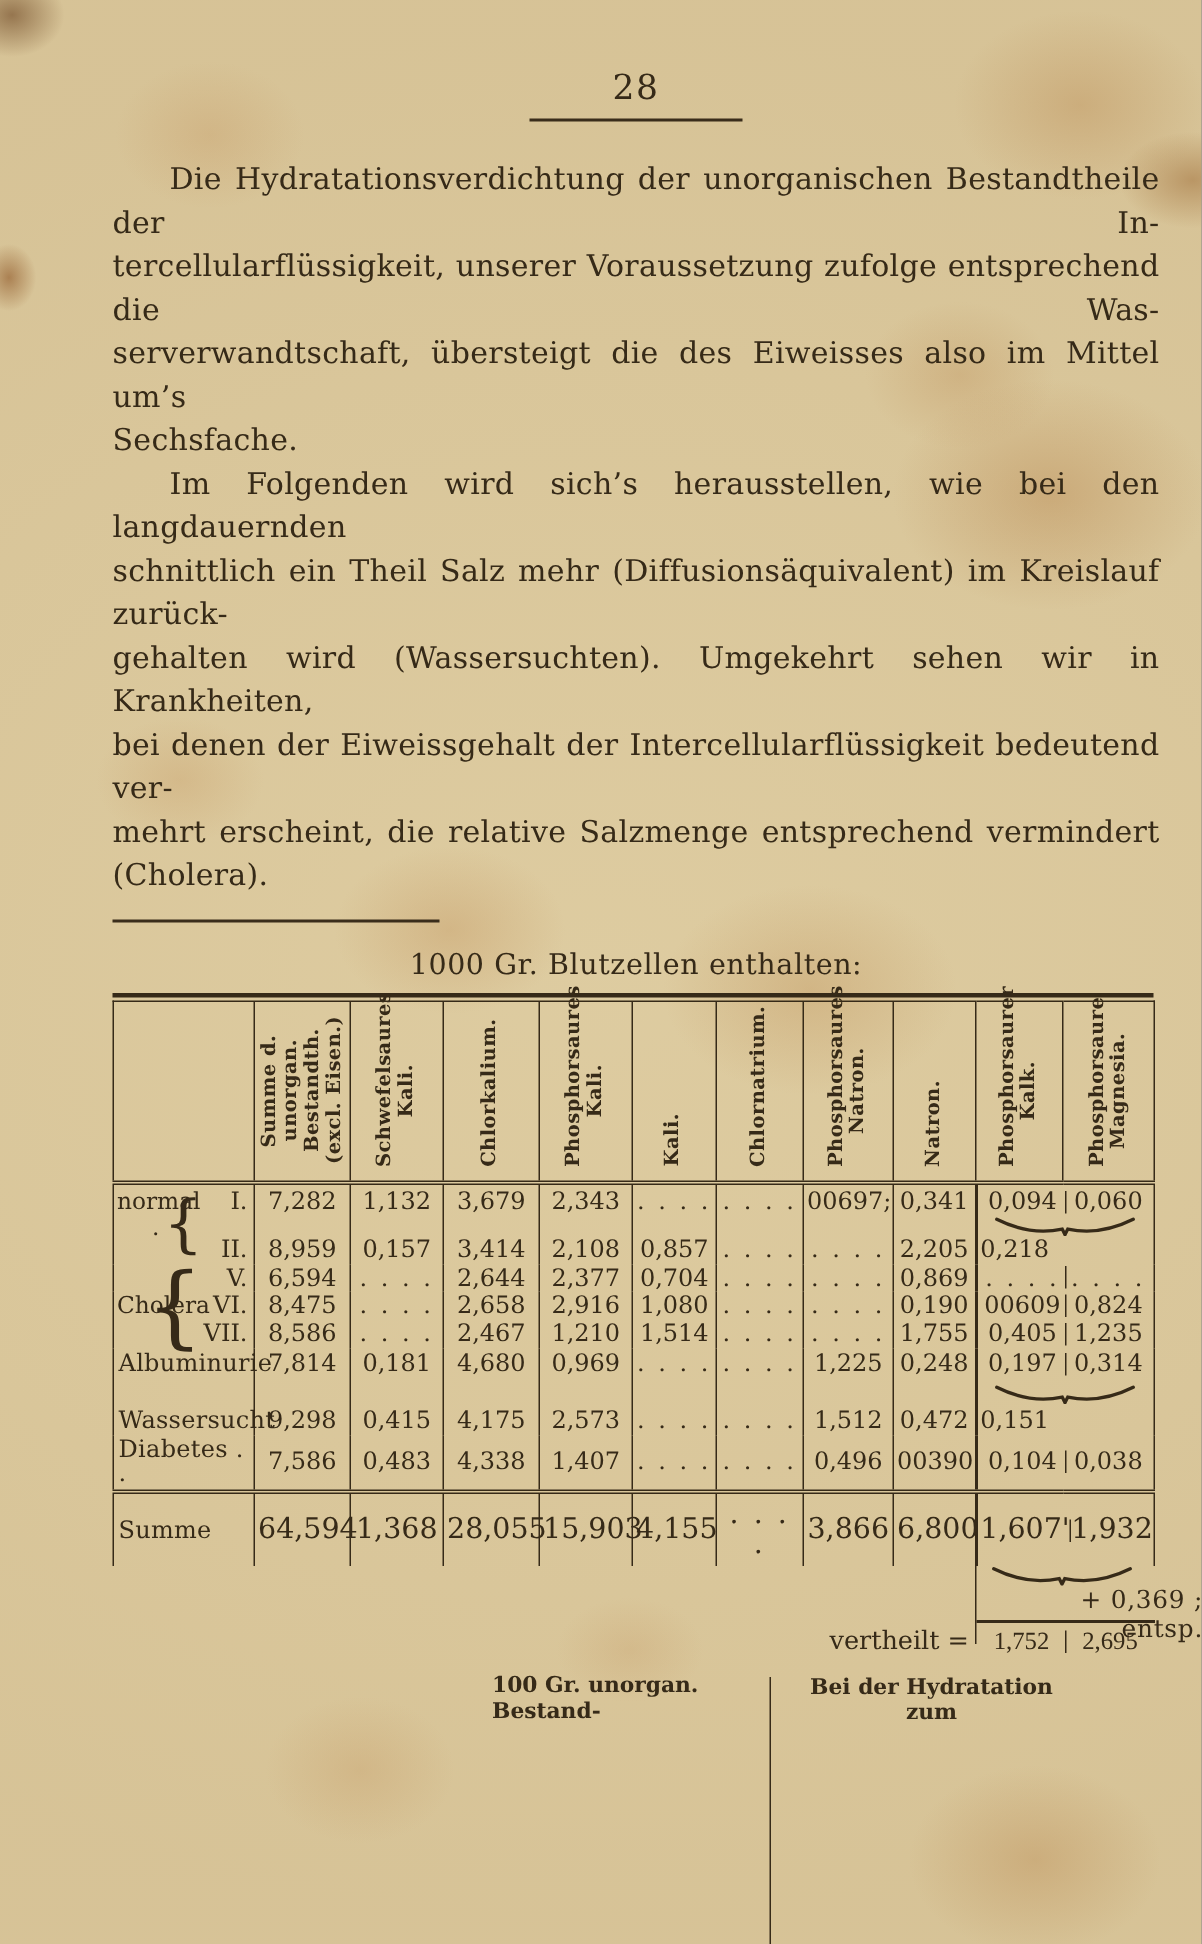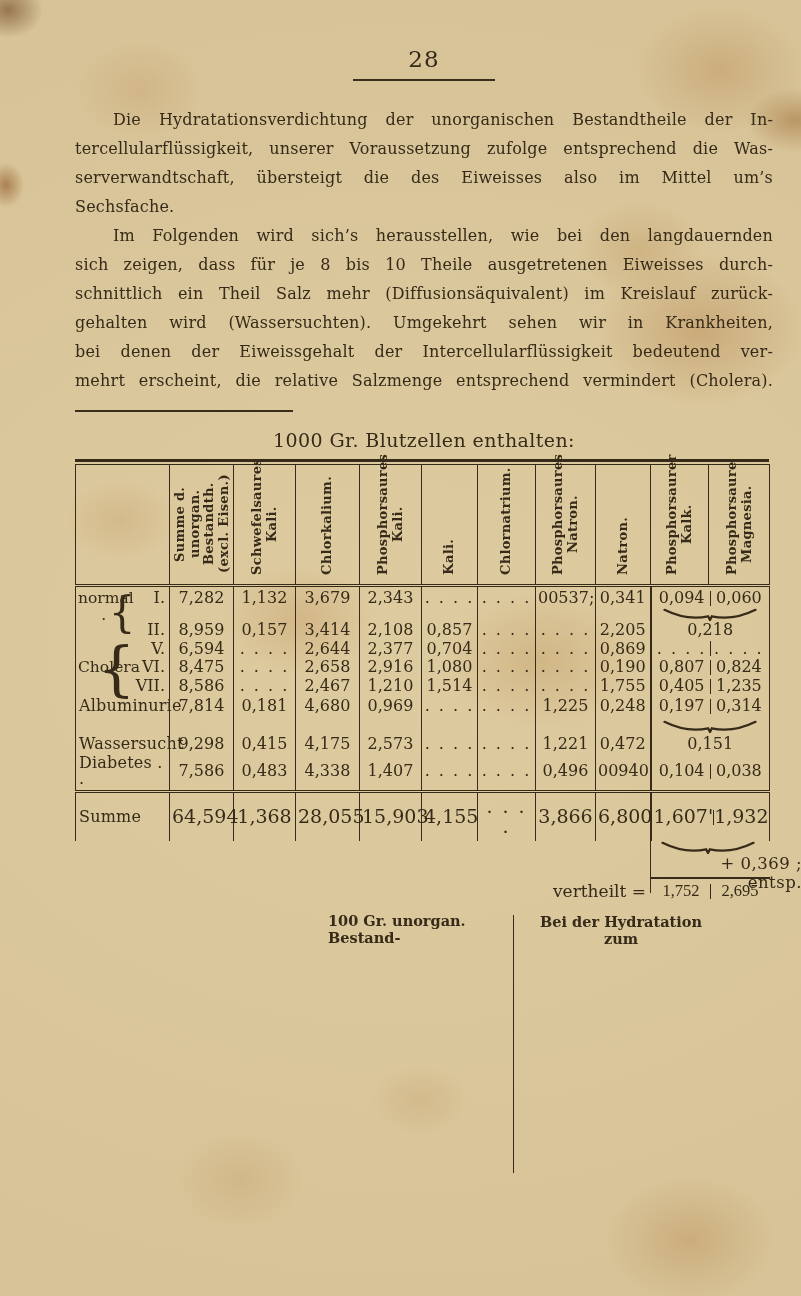--- a/index.html
+++ b/index.html
@@ -30,21 +30,21 @@
       radial-gradient(120px 90px at 690px 1240px, rgba(186,138,82,.38), rgba(186,138,82,0) 70%),
       radial-gradient(90px 70px at 240px 1180px, rgba(196,152,98,.30), rgba(196,152,98,0) 70%),
       radial-gradient(70px 50px at 420px 1100px, rgba(198,156,104,.28), rgba(198,156,104,0) 70%),
       radial-gradient(900px 700px at 400px 650px, rgba(230,214,170,.35), rgba(208,186,138,.25) 90%);
     overflow:hidden;
   }
   
   .pageno{ text-align:center; font-size:23px; letter-spacing:1px; }
   .pageno-rule{ width:142px; height:2px; background:var(--rule); margin:7px auto 0; }
   
-  .bodytext{ margin-top:24px; font-size:16px; line-height:29px; letter-spacing:.2px; }
+  .bodytext{ margin-top:24px; font-size:20px; line-height:29px; letter-spacing:.2px; }
   .jl{ text-align:justify; text-align-last:justify; white-space:normal; }
   .ll{ text-align:left; }
   .ind{ text-indent:38px; }
   
   .sep-rule{ width:218px; height:2px; background:var(--rule); margin-top:15px; }
   .caption{ text-align:center; font-size:19px; margin-top:17px; letter-spacing:.4px; }
   
   .tablewrap{ margin-top:8px; width:694px; }
   .toprule{ width:694px; height:3px; background:var(--ink); margin-bottom:2px; }
   table.blut{ border-collapse:collapse; table-layout:fixed; width:694px; }
@@ -67,21 +67,21 @@
   .g2{ font-size:42px; line-height:1; }
   .g3{ font-size:60px; line-height:1; }
   .numcell{ border-left:none !important; text-align:right !important; padding-right:4px !important; }
   .labelcell{ text-align:left !important; padding-left:3px !important; font-size:16px !important; letter-spacing:.2px; }
   .sumlabel{ text-align:center; padding-right:8px !important; }
   .dots{ letter-spacing:2px; }
   .pair{ position:relative; border-left:2px solid var(--ink) !important; }
   .pwrap{ display:flex; align-items:center; }
   .pv{ flex:1; text-align:center; }
   .pbar{ width:0; border-left:1px solid var(--ink); height:15px; }
-  .pspan{ display:block; text-align:center; }
+  .pspan{ display:block; text-align:left; }
   .ubrace{ position:absolute; left:50%; transform:translateX(-50%); bottom:0; width:98px; height:13px; }
   tr.rI td{ padding-bottom:14px; vertical-align:top; padding-top:3px; }
   tr.rII td, tr.rV td, tr.rVI td, tr.rVII td{ padding-top:1px; padding-bottom:1px; }
   tr.rAlb td{ padding-bottom:18px; vertical-align:top; padding-top:2px; }
   tr.rWas td{ padding-top:3px; padding-bottom:1px; }
   tr.rDia td{ padding-top:1px; padding-bottom:2px; }
   tr.rSum td{ border-top:3px double var(--ink); padding-top:4px; padding-bottom:4px; font-size:19px; }
   
   .posttable{ position:relative; width:694px; height:68px; }
   .pt-vline{ position:absolute; left:575px; top:0; height:52px; border-left:1.5px solid var(--ink); }
@@ -103,21 +103,20 @@
 
   <div class="pageno">28</div>
   <div class="pageno-rule"></div>
 
   <div class="bodytext">
     <div class="jl ind">Die Hydratationsverdichtung der unorganischen Bestandtheile der In-</div>
     <div class="jl">tercellularflüssigkeit, unserer Voraussetzung zufolge entsprechend die Was-</div>
     <div class="jl">serverwandtschaft, übersteigt die des Eiweisses also im Mittel um’s</div>
     <div class="ll">Sechsfache.</div>
     <div class="jl ind">Im Folgenden wird sich’s herausstellen, wie bei den langdauernden</div>
-    <div class="jl">sich zeigen, dass für je 8 bis 10 Theile ausgetretenen Eiweisses durch-</div>
     <div class="jl">schnittlich ein Theil Salz mehr (Diffusionsäquivalent) im Kreislauf zurück-</div>
     <div class="jl">gehalten wird (Wassersuchten). Umgekehrt sehen wir in Krankheiten,</div>
     <div class="jl">bei denen der Eiweissgehalt der Intercellularflüssigkeit bedeutend ver-</div>
     <div class="jl">mehrt erscheint, die relative Salzmenge entsprechend vermindert (Cholera).</div>
   </div>
 
   <div class="sep-rule"></div>
 
   <div class="caption">1000 Gr. Blutzellen enthalten:</div>
 
@@ -159,21 +158,21 @@
             <span class="grplabel">normal .</span>
             <span class="gbrace g2">{</span>
           </td>
           <td class="numcell">I.</td>
           <td>7,282</td>
           <td>1,132</td>
           <td>3,679</td>
           <td>2,343</td>
           <td class="dots">. . . .</td>
           <td class="dots">. . . .</td>
-          <td>00537;</td>
+          <td>00697;</td>
           <td>0,341</td>
           <td class="pair" colspan="2">
             <span class="pwrap">
                 <span class="pv">0,094</span>
                 <span class="pbar"></span>
                 <span class="pv">0,060</span>
               </span>
             <svg class="ubrace" viewBox="0 0 104 14">
                 <path d="M3 2 Q27 14 50 9 L52 13 L54 9 Q77 14 101 2" fill="none" stroke="#362a18" stroke-width="2.4" stroke-linecap="round"></path>
               </svg>
@@ -220,21 +219,21 @@
           <td>8,475</td>
           <td class="dots">. . . .</td>
           <td>2,658</td>
           <td>2,916</td>
           <td>1,080</td>
           <td class="dots">. . . .</td>
           <td class="dots">. . . .</td>
           <td>0,190</td>
           <td class="pair" colspan="2">
             <span class="pwrap">
-                <span class="pv">0,807</span>
+                <span class="pv">00609</span>
                 <span class="pbar"></span>
                 <span class="pv">0,824</span>
               </span>
           </td>
         </tr>
         <tr class="rVII">
           <td class="numcell">VII.</td>
           <td>8,586</td>
           <td class="dots">. . . .</td>
           <td>2,467</td>
@@ -273,36 +272,36 @@
           </td>
         </tr>
         <tr class="rWas">
           <td class="labelcell" colspan="2">Wassersucht</td>
           <td>9,298</td>
           <td>0,415</td>
           <td>4,175</td>
           <td>2,573</td>
           <td class="dots">. . . .</td>
           <td class="dots">. . . .</td>
-          <td>1,221</td>
+          <td>1,512</td>
           <td>0,472</td>
           <td class="pair" colspan="2">
               <span class="pspan">0,151</span>
             </td>
         </tr>
         <tr class="rDia">
           <td class="labelcell" colspan="2">Diabetes . .</td>
           <td>7,586</td>
           <td>0,483</td>
           <td>4,338</td>
           <td>1,407</td>
           <td class="dots">. . . .</td>
           <td class="dots">. . . .</td>
           <td>0,496</td>
-          <td>00940</td>
+          <td>00390</td>
           <td class="pair" colspan="2">
             <span class="pwrap">
                 <span class="pv">0,104</span>
                 <span class="pbar"></span>
                 <span class="pv">0,038</span>
               </span>
           </td>
         </tr>
         <tr class="rSum">
           <td class="labelcell sumlabel" colspan="2">Summe</td>

